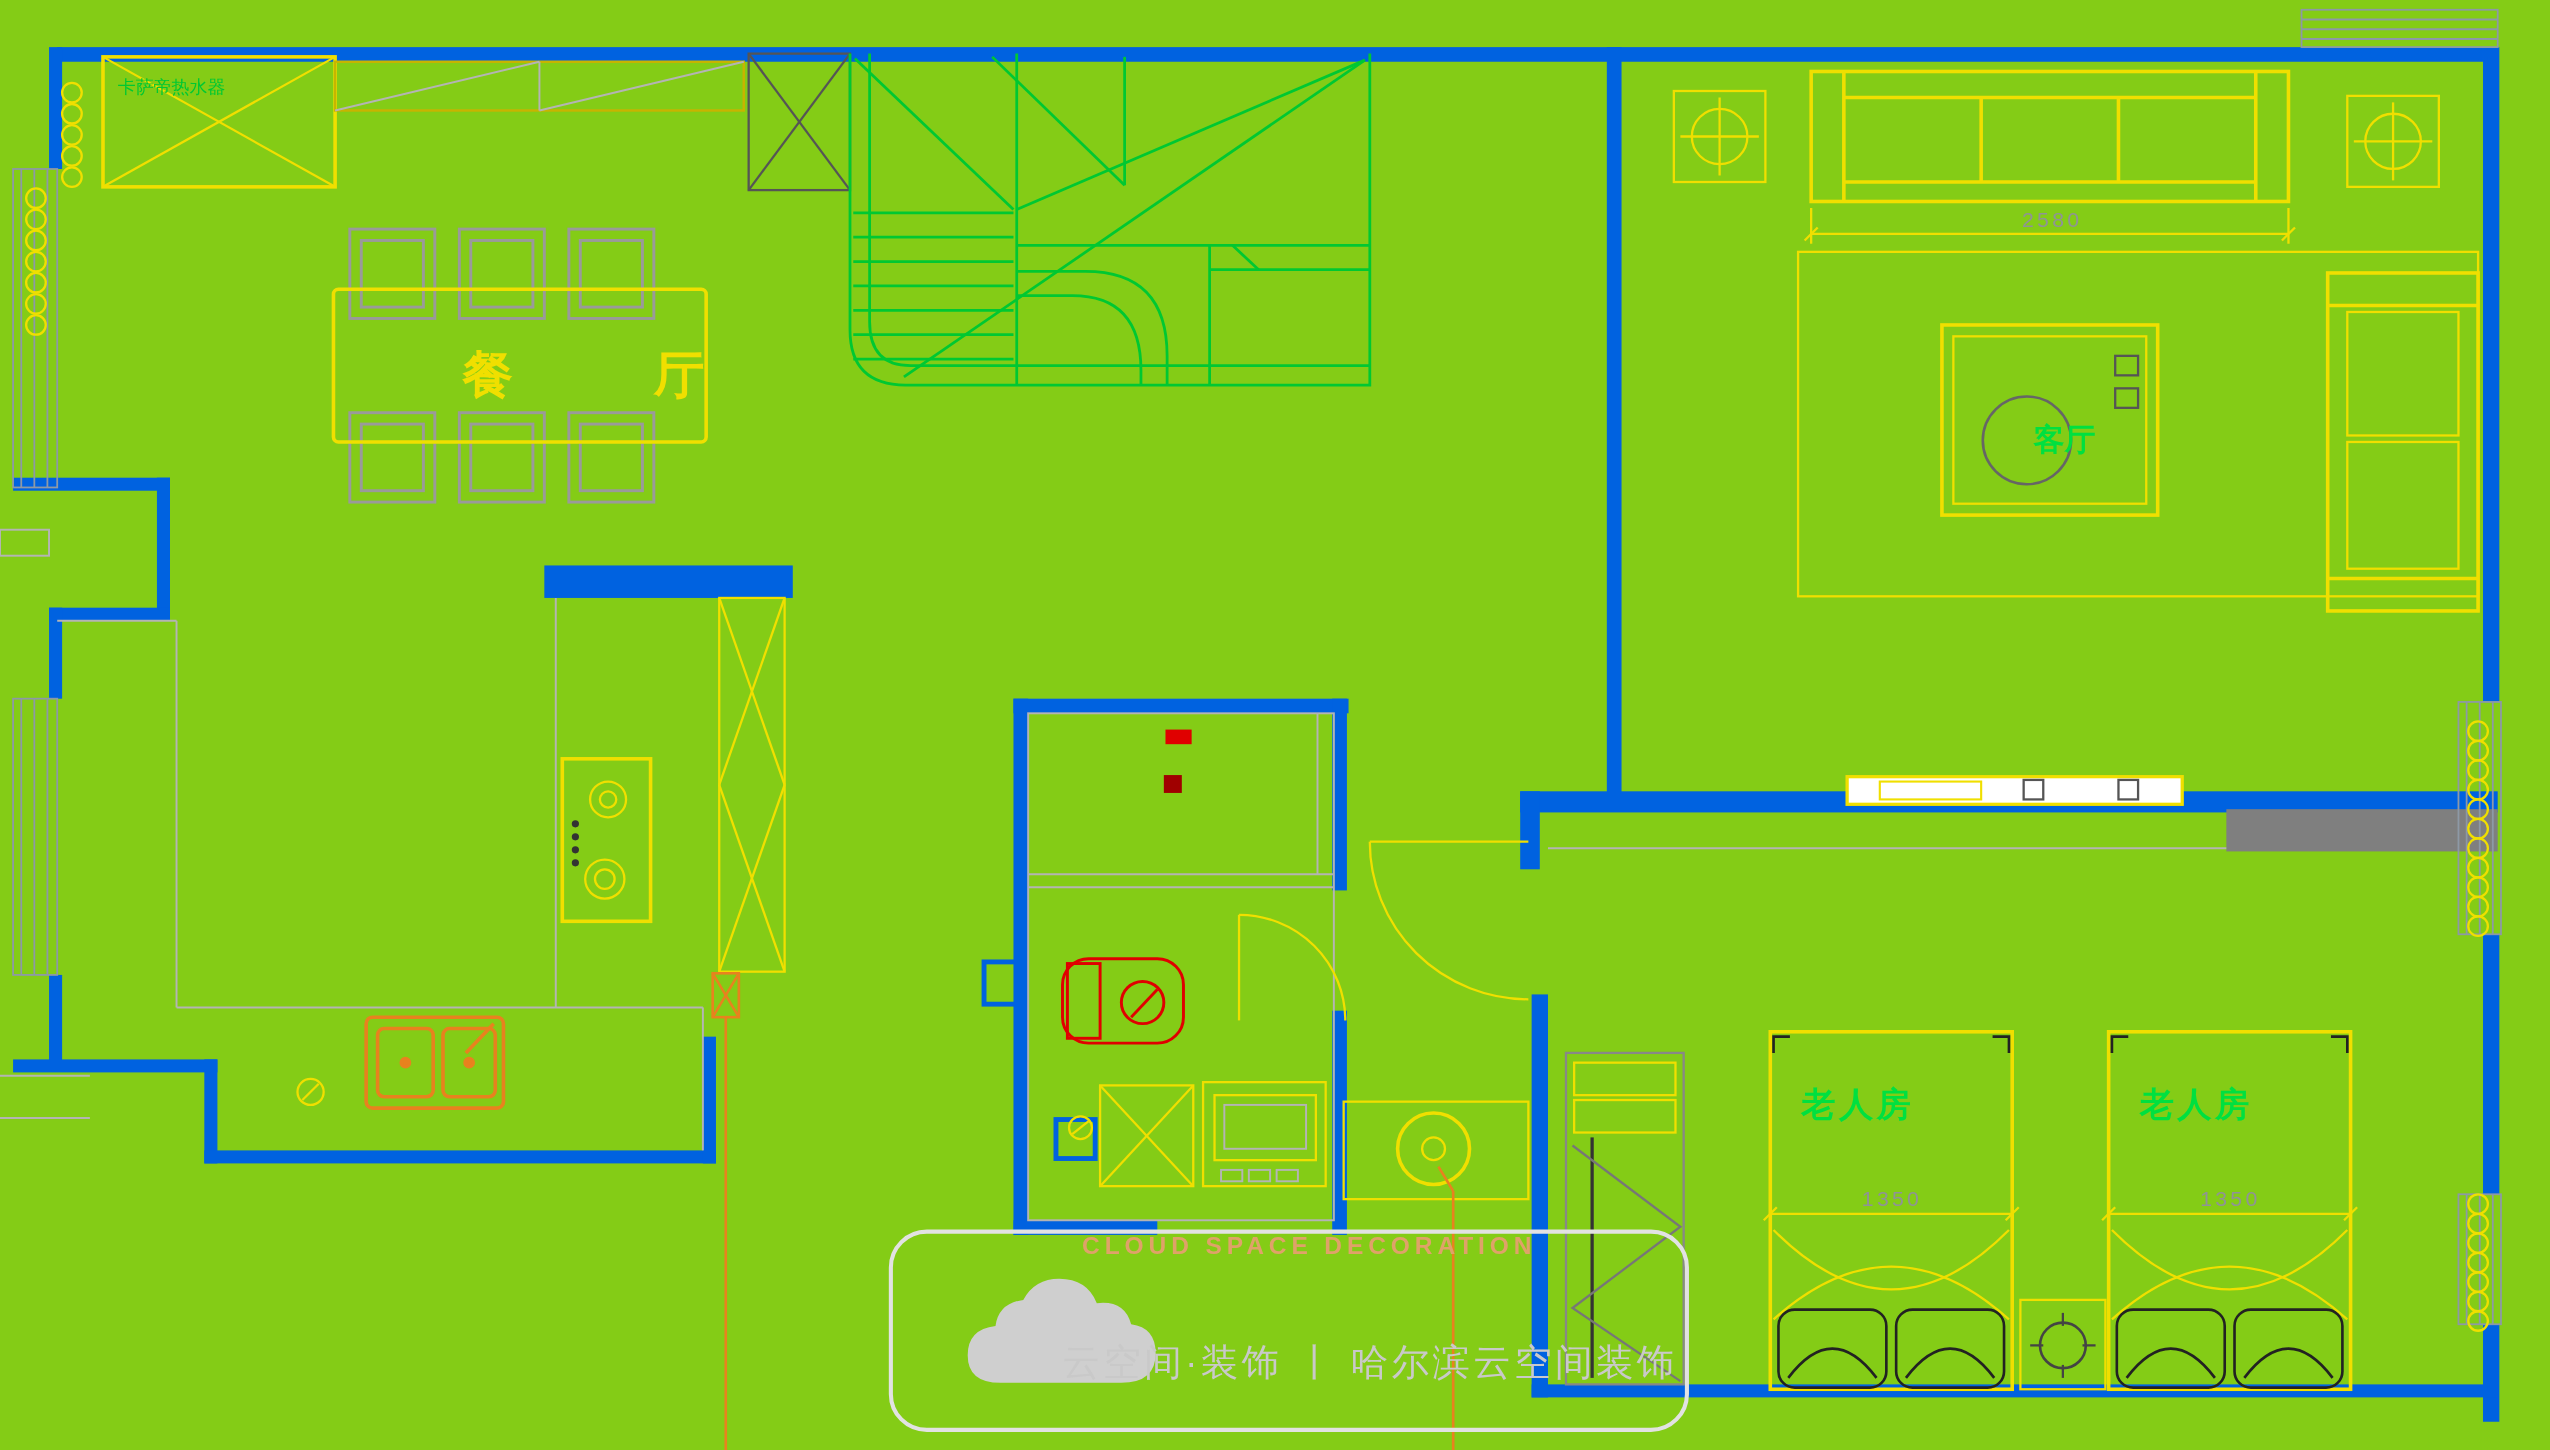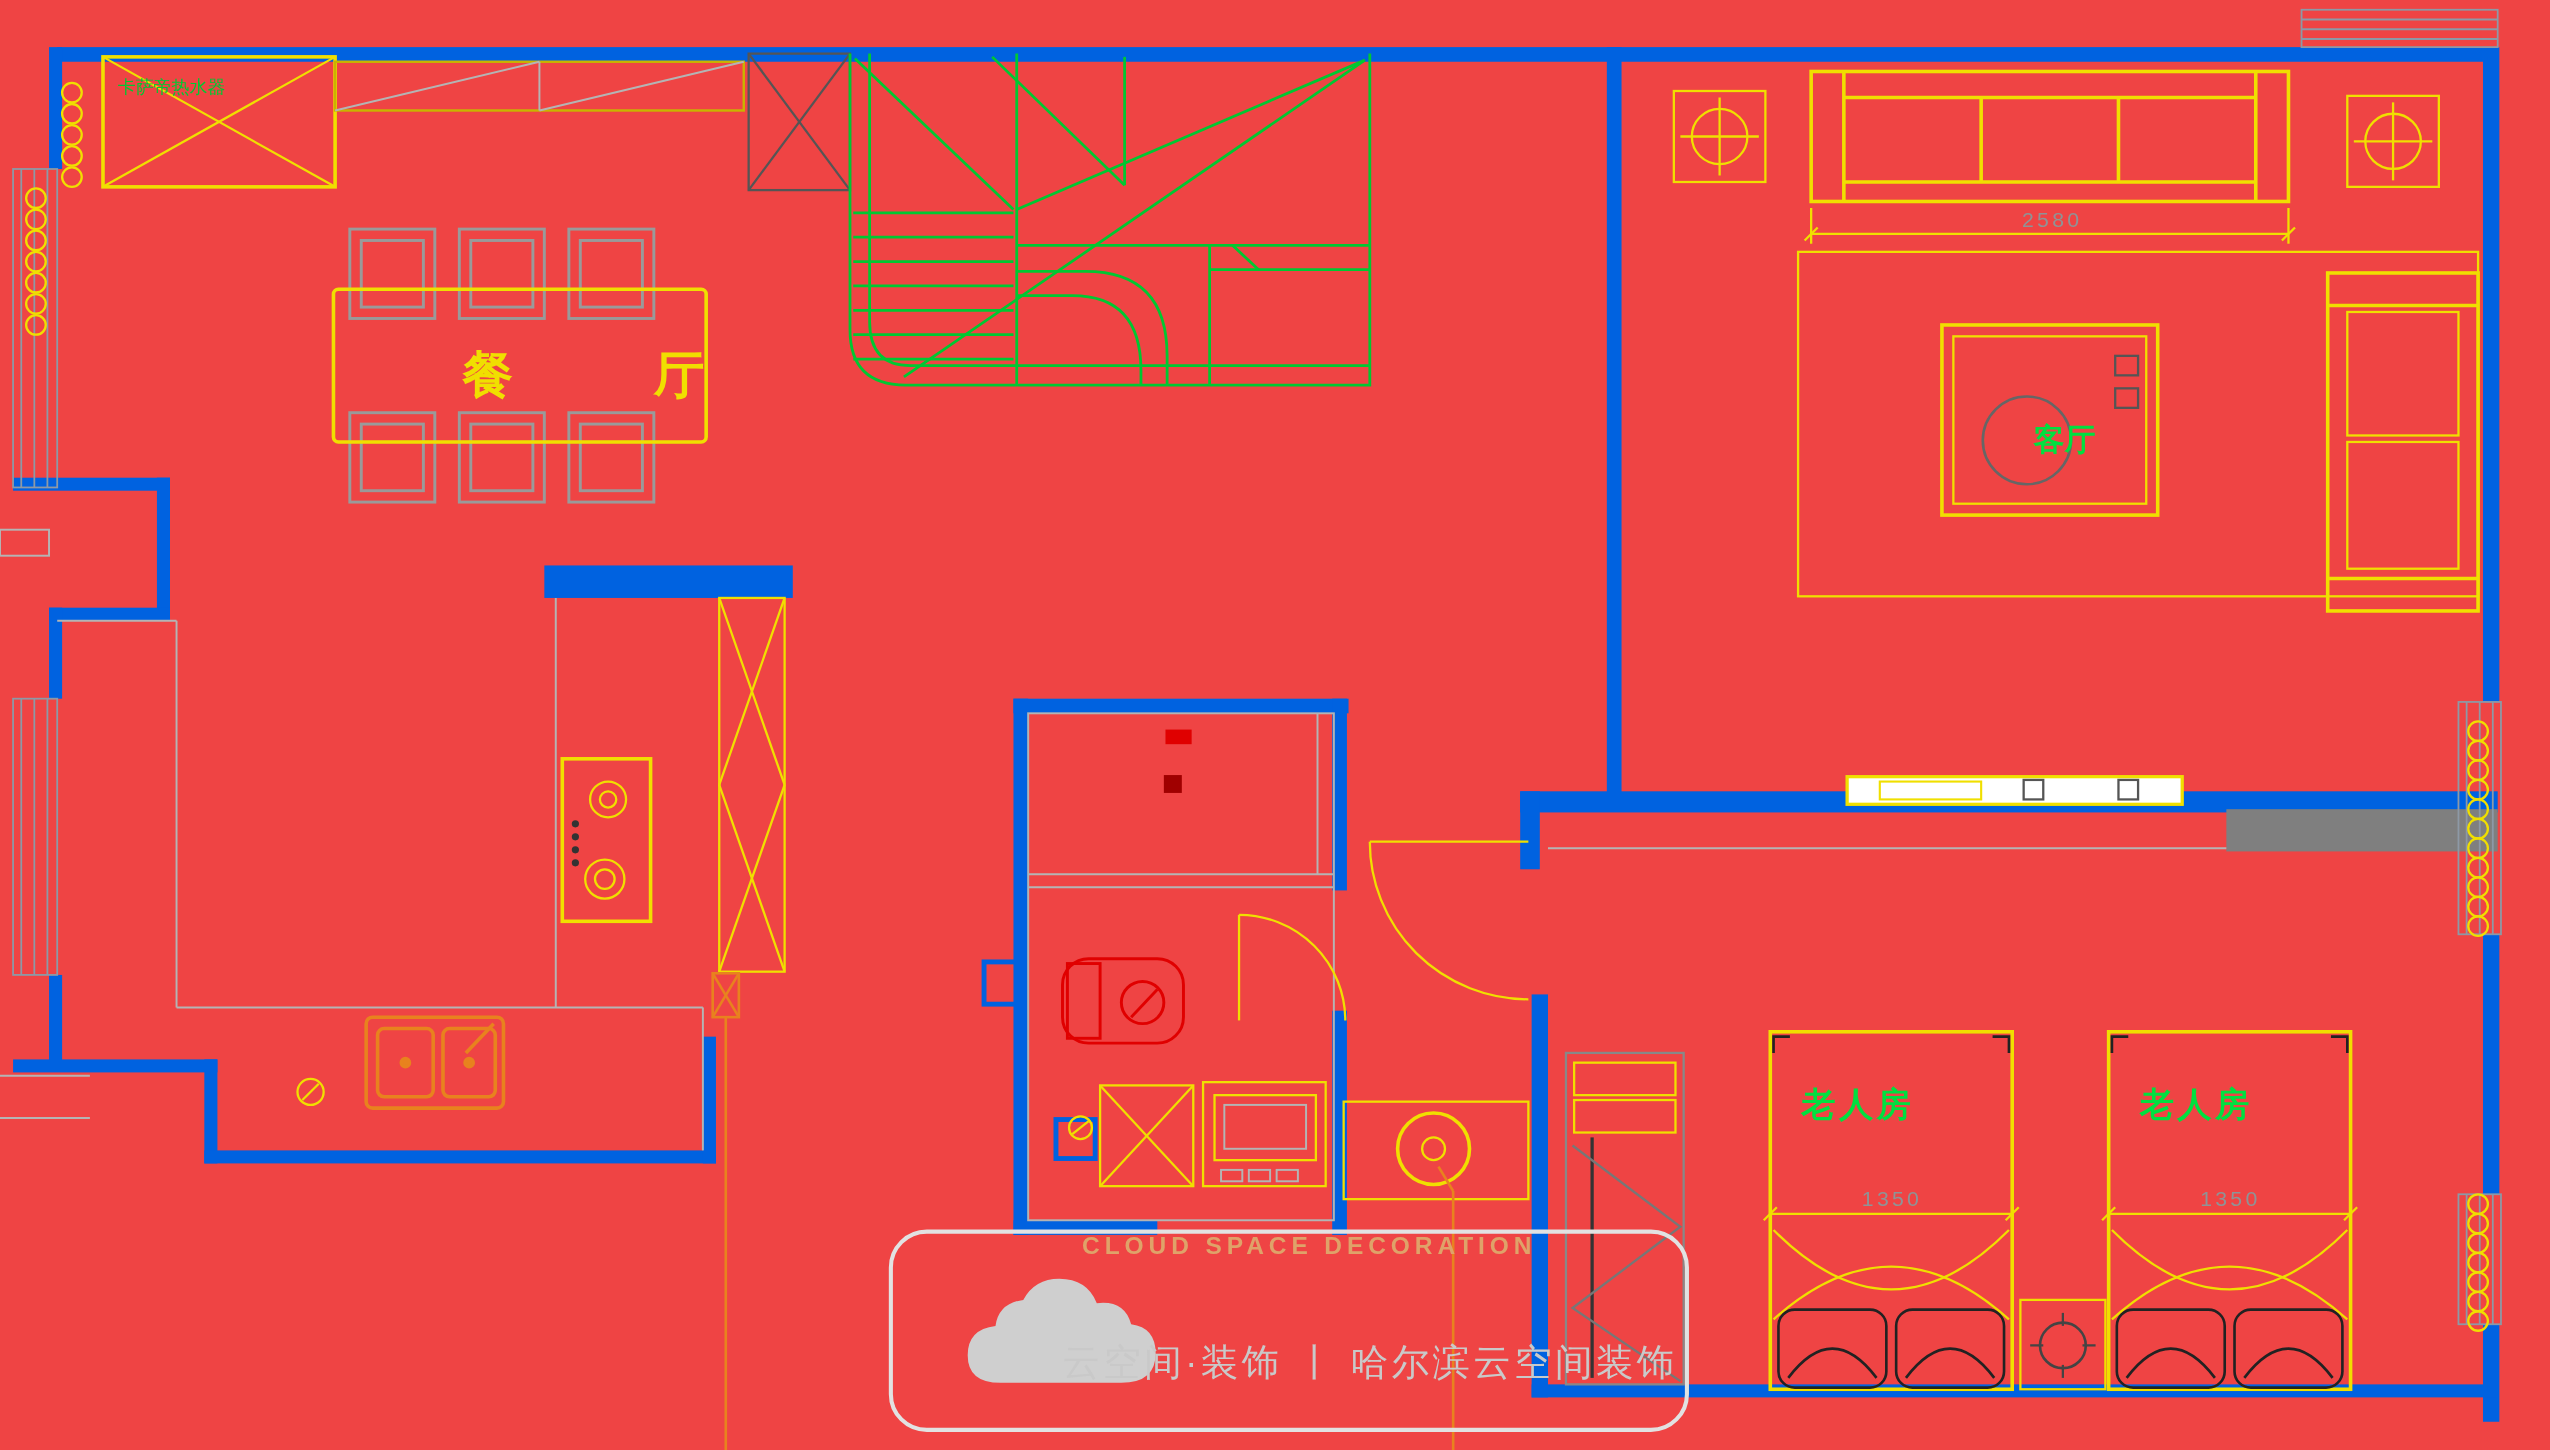--- a/index.html
+++ b/index.html
@@ -1,16 +1,16 @@
 <!DOCTYPE html>
 <html style="font-size:13.2px"><head>
 <meta charset="utf-8">
 <style>
   html,body{margin:0;padding:0;background:#ffffff;}
-  #canvas{width:2550px;height:1451px;background:#ef4444;position:relative;overflow:hidden;
+  #canvas{width:2550px;height:1451px;background:#84cc16;position:relative;overflow:hidden;
           font-family:"Liberation Sans", sans-serif;}
   svg{display:block;}
   
   .wf{fill:#0062E0;}                                   
   .ws{stroke:#0062E0;stroke-width:3;fill:none;}        
   .y {stroke:#F0DF00;stroke-width:2.2;fill:none;}      
   .y1{stroke:#F0DF00;stroke-width:1.4;fill:none;}
   .g {stroke:#00C832;stroke-width:1.7;fill:none;}      
   .gr{stroke:#9A9A9A;stroke-width:1.8;fill:none;}      
   .t {stroke:#B4B4B4;stroke-width:1.2;fill:none;}      

